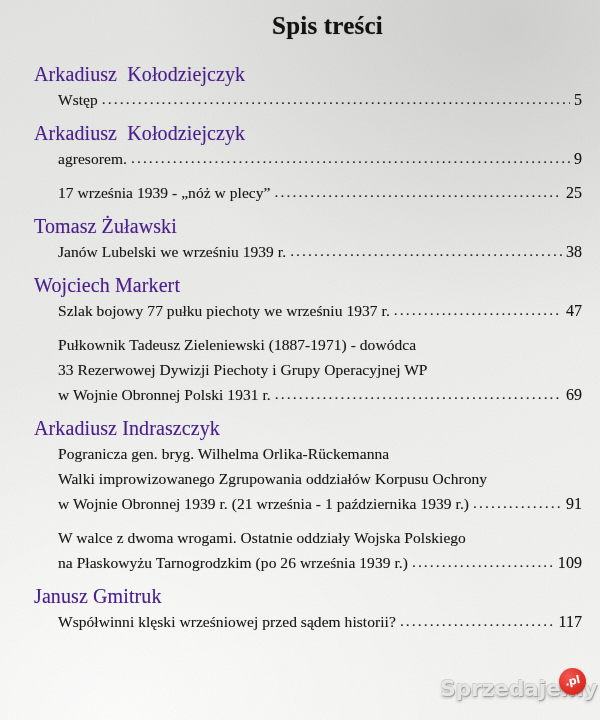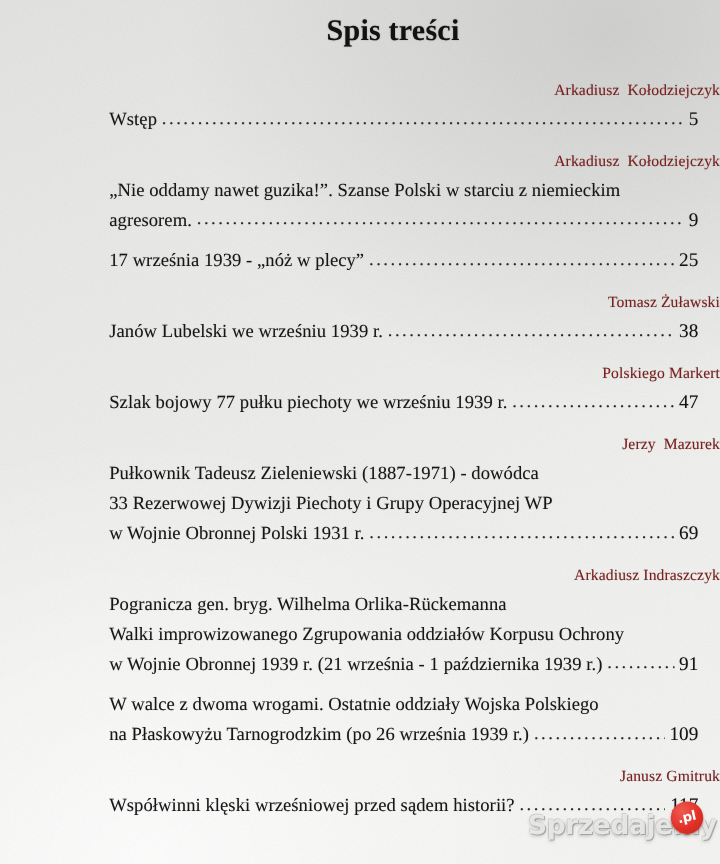--- a/index.html
+++ b/index.html
@@ -58,31 +58,30 @@
     position: absolute;
     top: 62px;
     left: 0;
     width: 600px;
   }
 
   .entry {
     padding: 0 0 9px 0;
   }
   .author {
-    font-size: 13px;
+    font-size: 20px;
     line-height: 25px;
     padding-left: 34px;
     letter-spacing: .1px;
     white-space: pre;
-    color: #7f1d1d;
+    color: #4c1d95;
     text-shadow: 0 0 .7px rgba(80,80,80,.45);
-    text-align: right;
   }
   .titles {
-    padding-left: 91px;
+    padding-left: 58px;
     padding-right: 18px;
   }
   .tline {
     font-size: 15.5px;
     line-height: 25px;
     letter-spacing: .05px;
     color: #171717;
     text-shadow: 0 0 .7px rgba(80,80,80,.45);
     position: relative;
   }
@@ -185,21 +184,20 @@
           <div class="tline leader">
             <span class="txt">Wstęp</span>
             <span class="dots">.........................................................................................</span>
             <span class="pg">5</span>
           </div>
         </div>
       </div>
       <div class="entry">
         <div class="author">Arkadiusz  Kołodziejczyk</div>
         <div class="titles">
-          <div class="tline">„Nie oddamy nawet guzika!”. Szanse Polski w starciu z niemieckim</div>
           <div class="tline leader">
             <span class="txt">agresorem.</span>
             <span class="dots">.........................................................................................</span>
             <span class="pg">9</span>
           </div>
         </div>
       </div>
       <div class="entry">
         <div class="titles">
           <div class="tline leader">
@@ -213,31 +211,30 @@
         <div class="author">Tomasz Żuławski</div>
         <div class="titles">
           <div class="tline leader">
             <span class="txt">Janów Lubelski we wrześniu 1939 r.</span>
             <span class="dots">.........................................................................................</span>
             <span class="pg">38</span>
           </div>
         </div>
       </div>
       <div class="entry">
-        <div class="author">Polskiego Markert</div>
-        <div class="titles">
-          <div class="tline leader">
-            <span class="txt">Szlak bojowy 77 pułku piechoty we wrześniu 1939 r.</span>
+        <div class="author">Wojciech Markert</div>
+        <div class="titles">
+          <div class="tline leader">
+            <span class="txt">Szlak bojowy 77 pułku piechoty we wrześniu 1937 r.</span>
             <span class="dots">.........................................................................................</span>
             <span class="pg">47</span>
           </div>
         </div>
       </div>
       <div class="entry">
-        <div class="author">Jerzy  Mazurek</div>
         <div class="titles">
           <div class="tline">Pułkownik Tadeusz Zieleniewski (1887-1971) - dowódca</div>
           <div class="tline">33 Rezerwowej Dywizji Piechoty i Grupy Operacyjnej WP</div>
           <div class="tline leader">
             <span class="txt">w Wojnie Obronnej Polski 1931 r.</span>
             <span class="dots">.........................................................................................</span>
             <span class="pg">69</span>
           </div>
         </div>
       </div>

